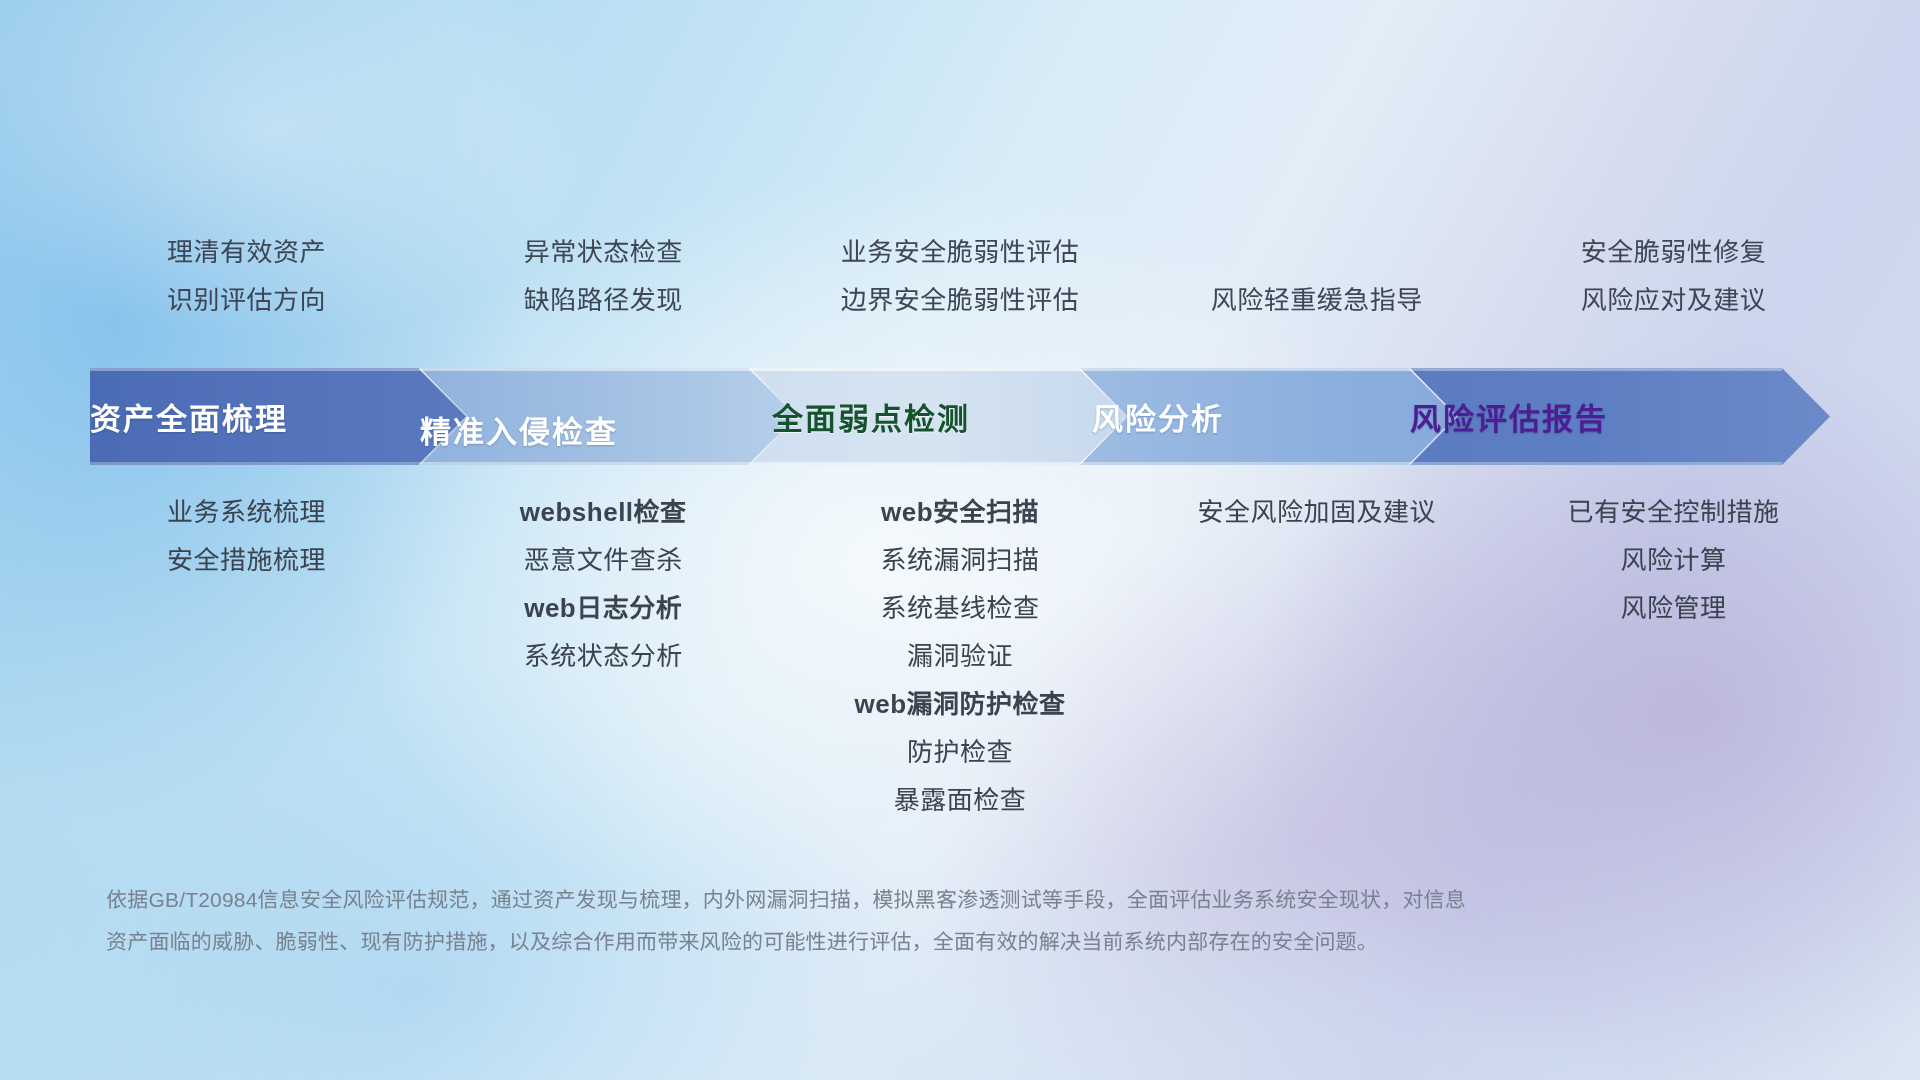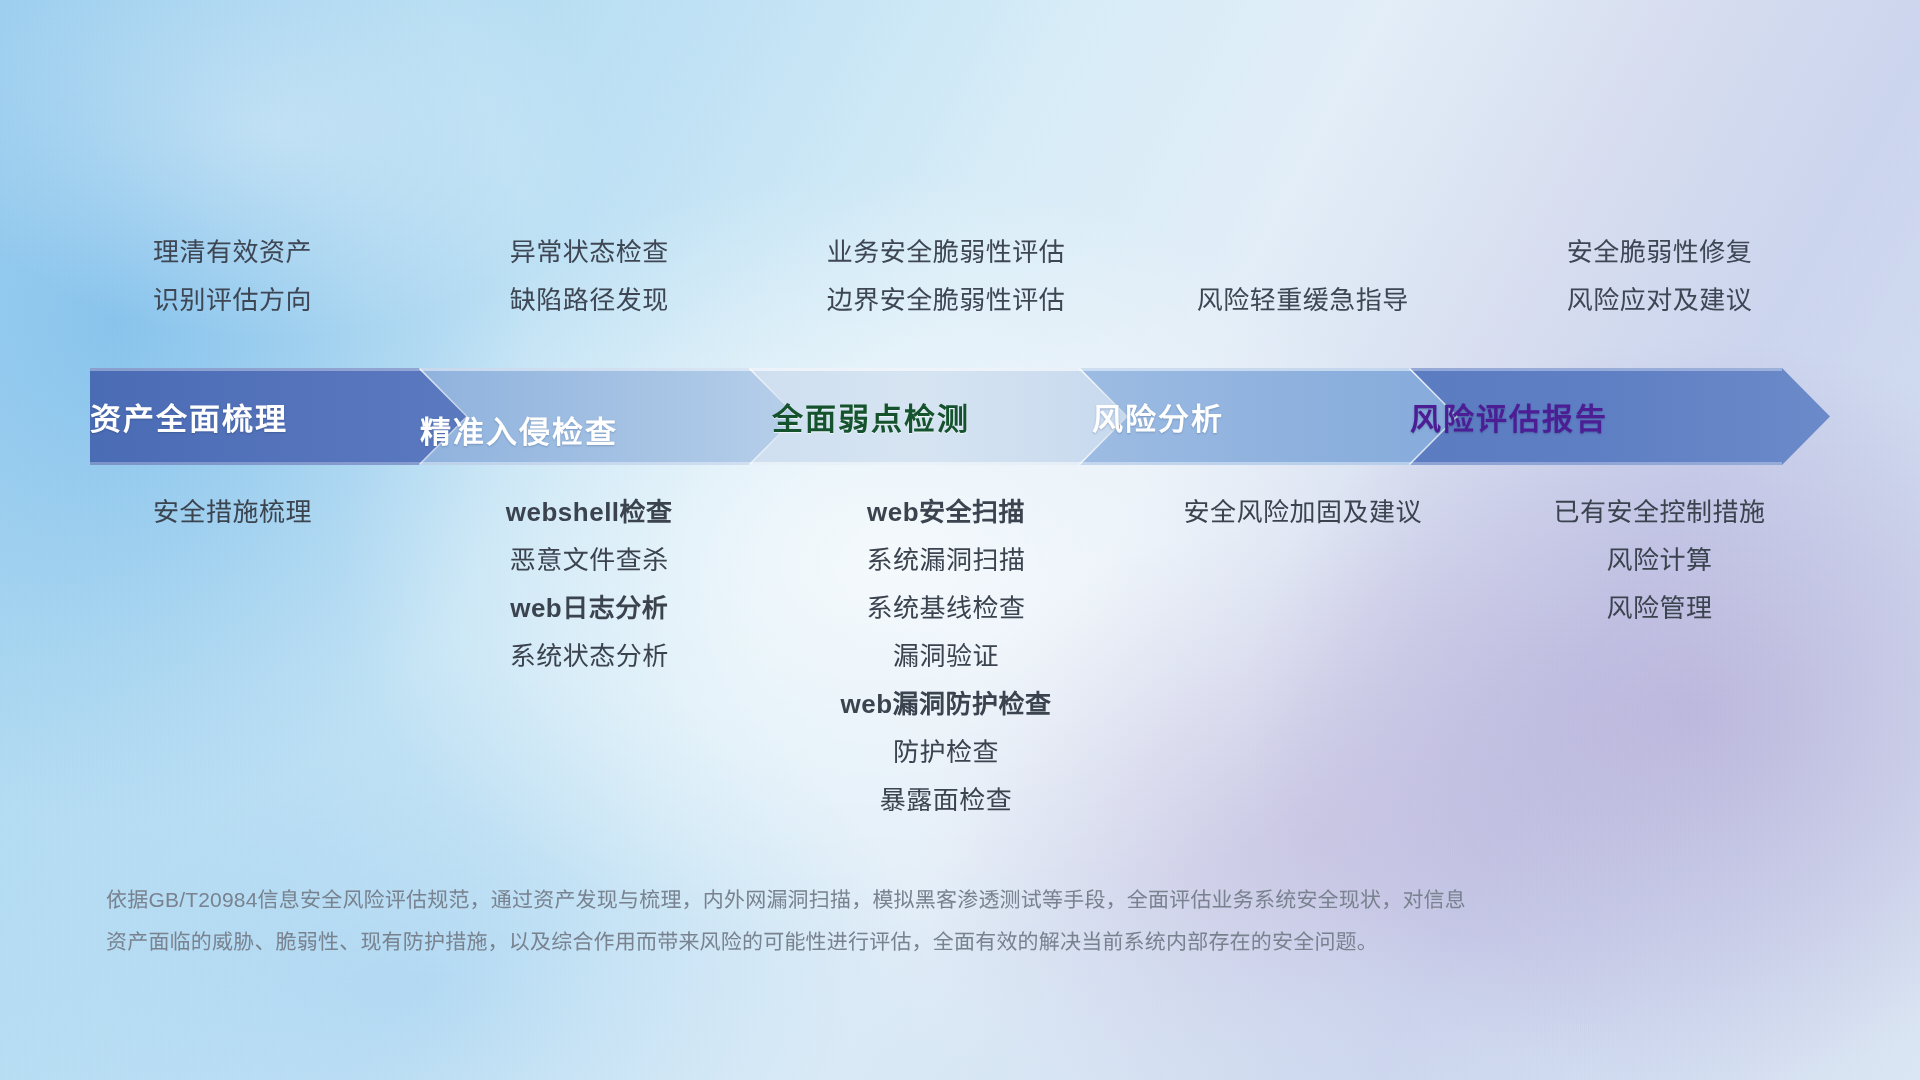--- a/index.html
+++ b/index.html
@@ -58,21 +58,21 @@
   }
 
   
   #stage {
     position: absolute;
     inset: 0;
   }
 
   .cols {
     position: absolute;
-    left: 76px;
+    left: 90px;
     width: 1740px;
     display: grid;
     grid-template-columns: repeat(5, 1fr);
     gap: 44px;
   }
 
   
   #top-captions {
     top: 228px;
     align-items: start;
@@ -294,20 +294,21 @@
           <rect x="0" y="94" width="372" height="3" fill="#ffffff" opacity="0.3"></rect>
         </svg>
       </div>
       <span class="label" style="color:#4c1d95; text-shadow:0 1px 2px rgba(35,55,100,0.35);">风险评估报告</span>
     </div>
   </div>
 
   <div class="cols" id="bottom-captions">
 
     <div class="bot-col">
+      <span class="item">业务系统梳理</span>
       <span class="item">安全措施梳理</span>
     </div>
 
     <div class="bot-col">
       <span class="item bold">webshell检查</span>
       <span class="item">恶意文件查杀</span>
       <span class="item bold">web日志分析</span>
       <span class="item">系统状态分析</span>
     </div>
 

